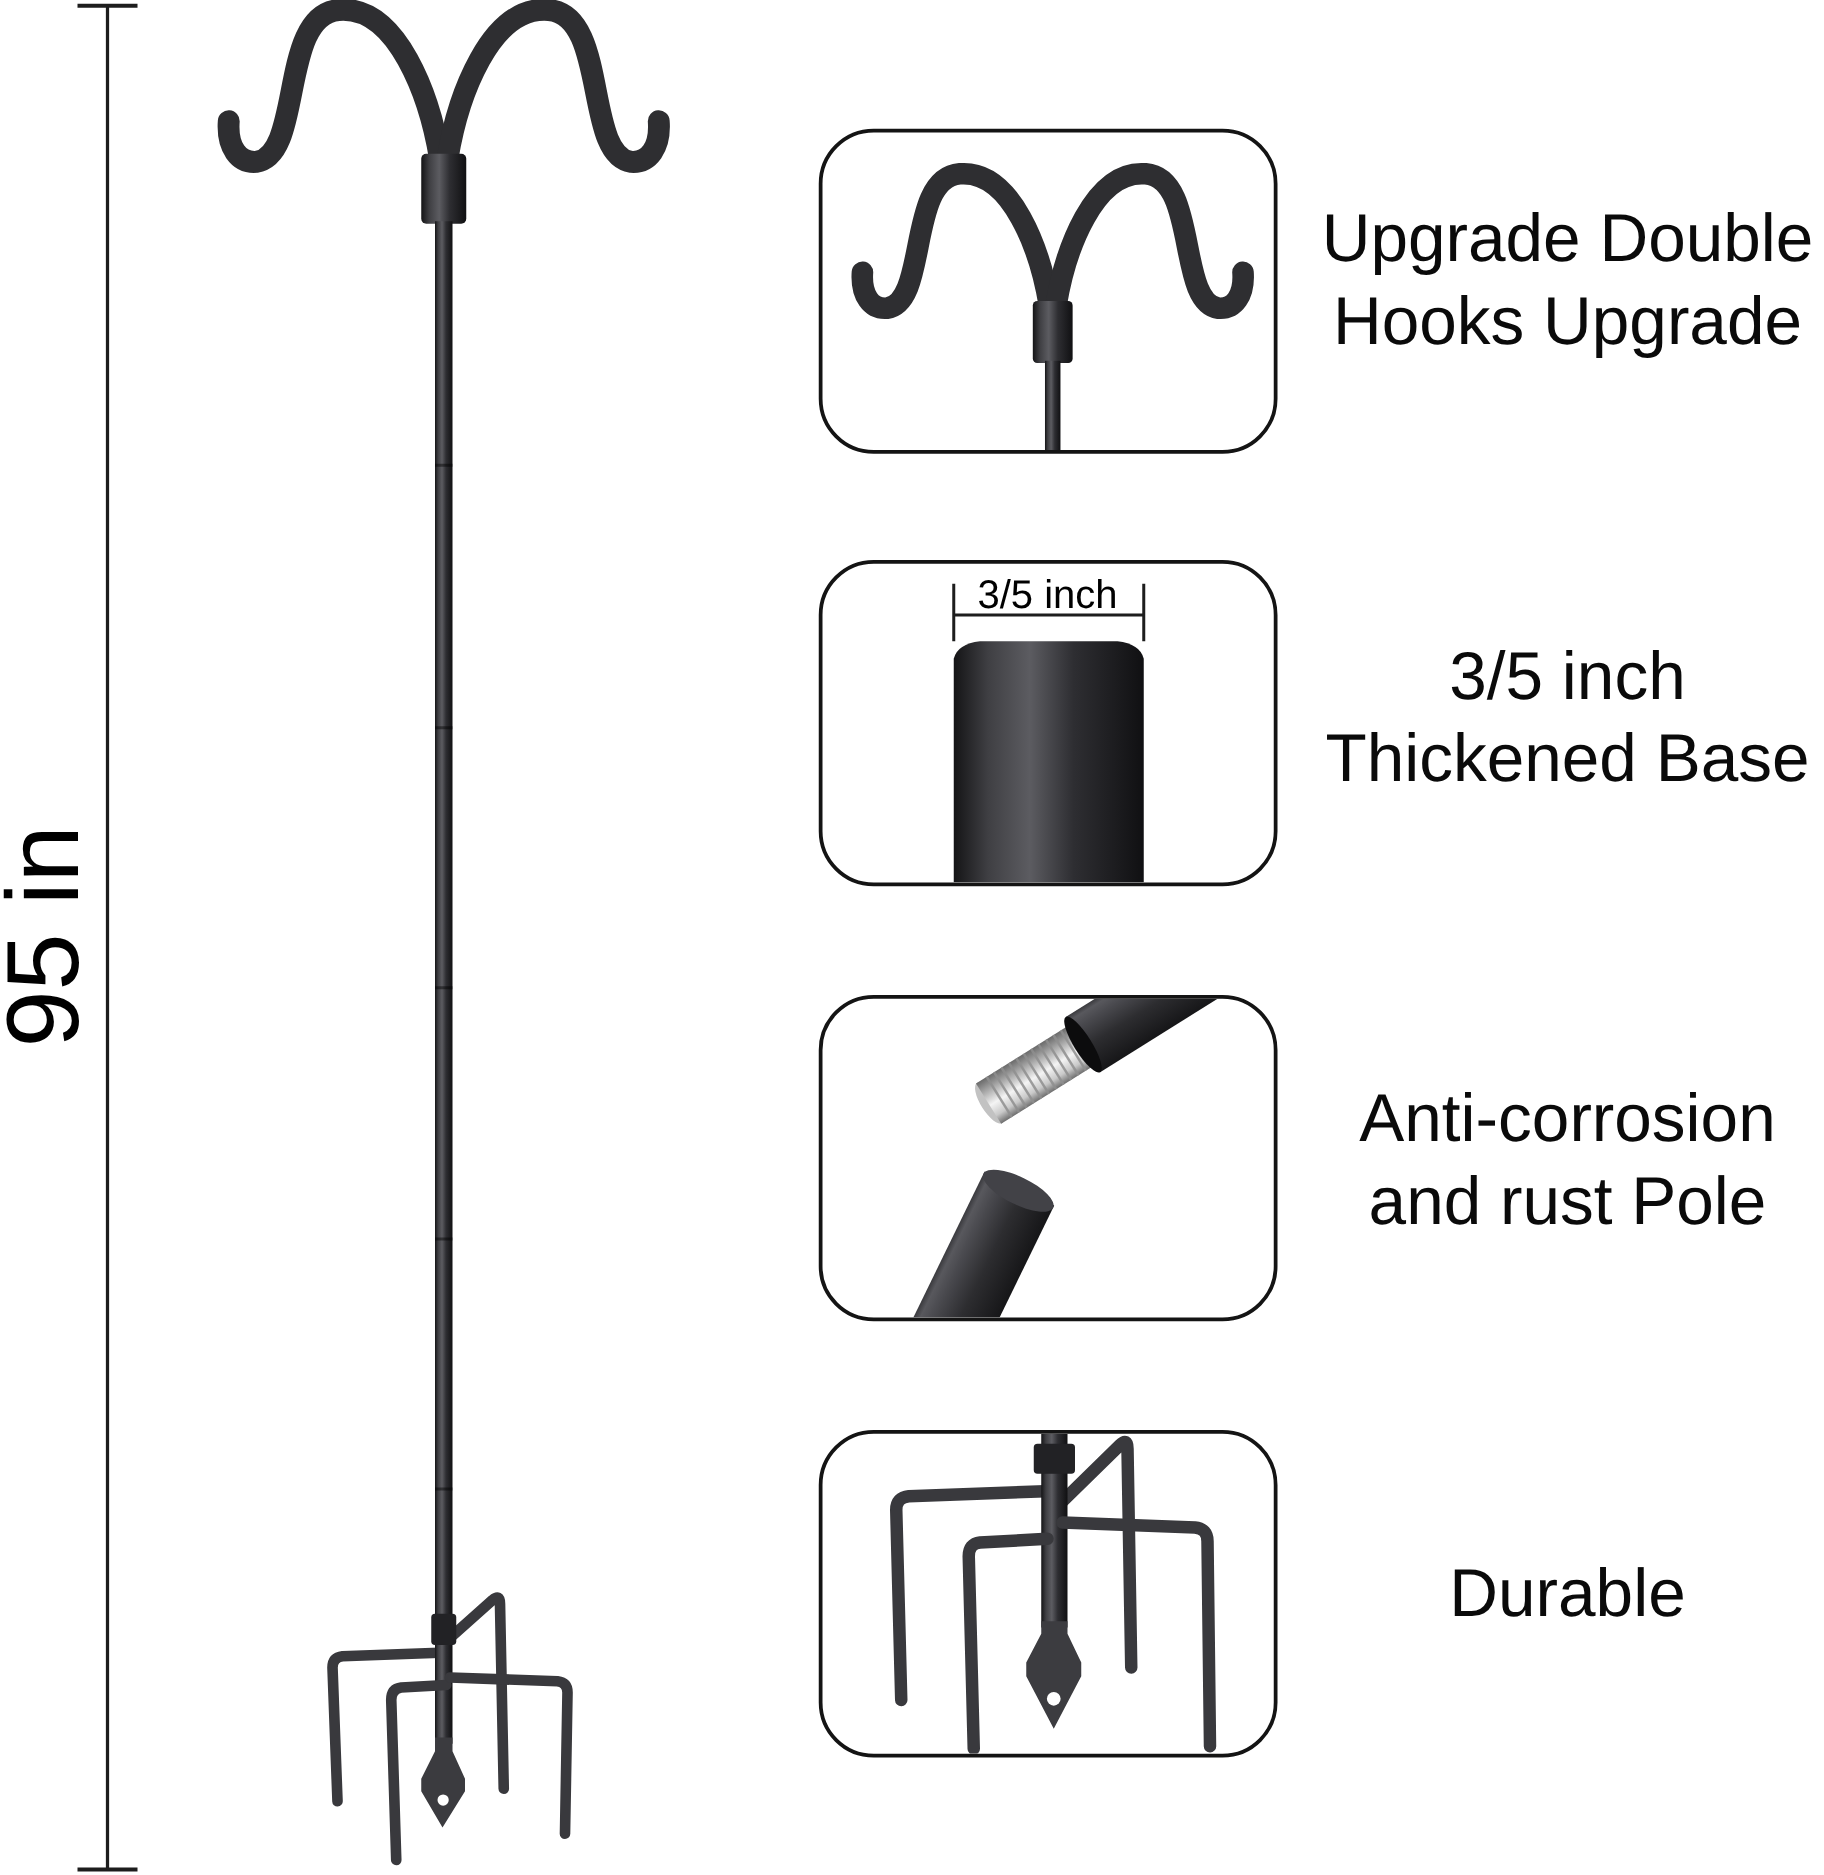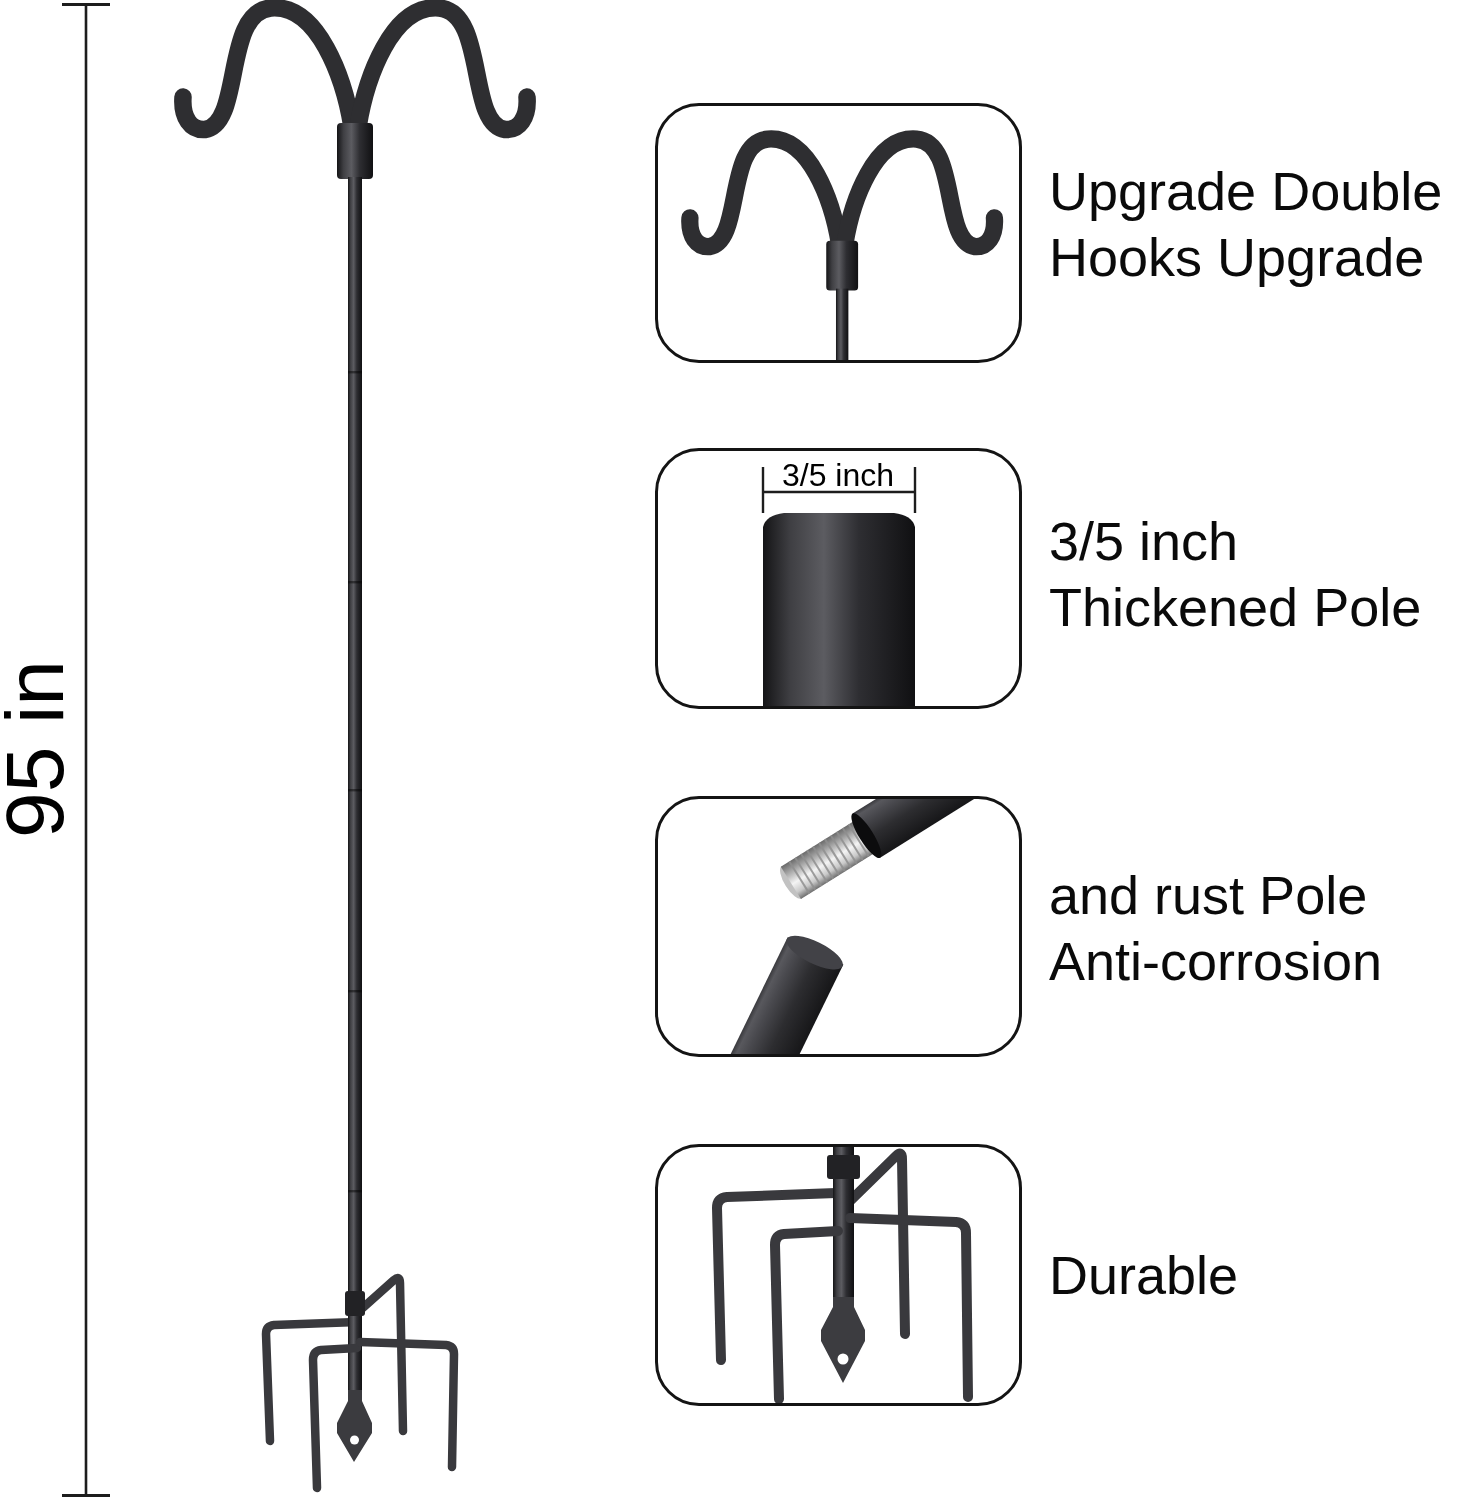--- a/index.html
+++ b/index.html
@@ -16,21 +16,21 @@
   .callout{
     position:absolute; left:655px; width:367px; box-sizing:border-box;
     border:3px solid #141414; border-radius:44px; background:#fff; overflow:hidden;
   }
   .callout svg{position:absolute; left:0; top:0; display:block;}
   .pipe-width-label{
     position:absolute; left:72px; top:6px; width:216px; text-align:center;
     font-size:32px; color:#000; white-space:nowrap;
   }
   .caption{
-    position:absolute; left:1049px; width:410px; 
+    position:absolute; left:1049px; width:410px; text-align:center;
     font-size:54px; line-height:66px; color:#0a0a0a; white-space:nowrap;
   }
 </style>
 </head>
 <body>
 
 <div class="canvas">
 
   <svg class="main-art" width="1459" height="1500" viewBox="0 0 1459 1500">
     <defs>
@@ -169,23 +169,23 @@
       </g>
     </svg>
   </div>
 
   <div class="caption" style="top:158px;">
     <div>Upgrade Double</div>
     <div>Hooks Upgrade</div>
   </div>
   <div class="caption" style="top:508px;">
     <div>3/5 inch</div>
-    <div>Thickened Pole</div>
+    <div>Thickened Base</div>
   </div>
   <div class="caption" style="top:862px;">
+    <div>Anti-corrosion</div>
     <div>and rust Pole</div>
-    <div>Anti-corrosion</div>
   </div>
   <div class="caption" style="top:1242px;">
     <div>Durable</div>
   </div>
 
 </div>
 
 </body></html>

